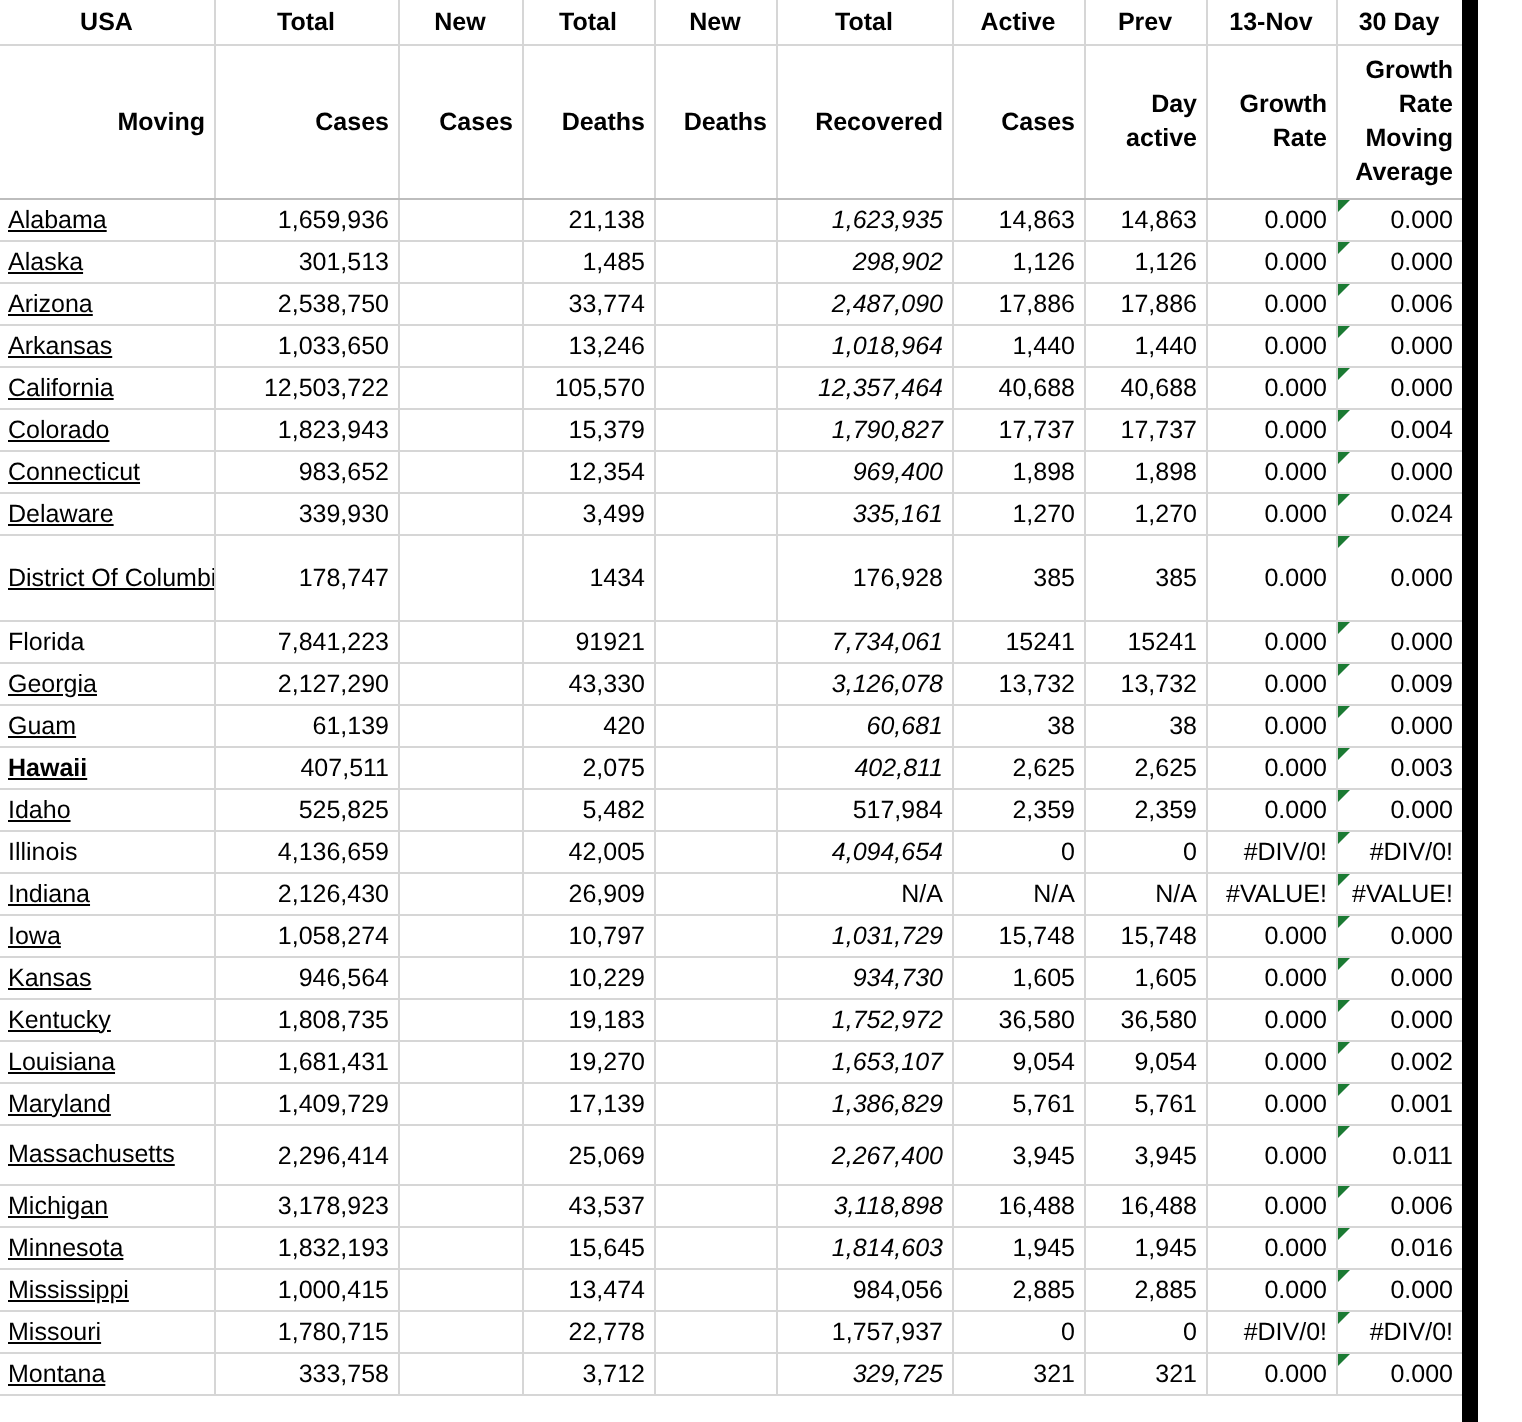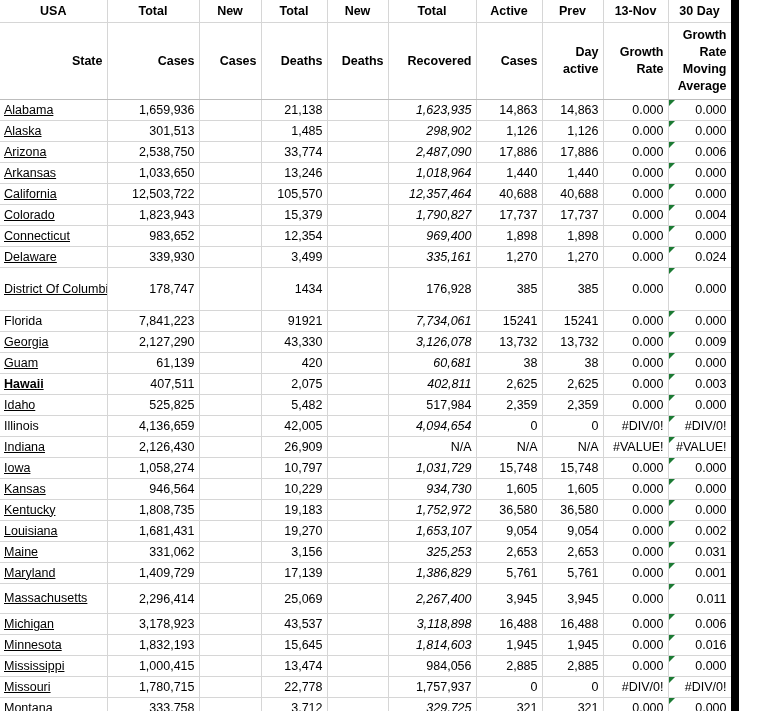--- a/index.html
+++ b/index.html
@@ -153,21 +153,21 @@
           <td>New</td>
           <td>Total</td>
           <td>New</td>
           <td>Total</td>
           <td>Active</td>
           <td>Prev</td>
           <td>13-Nov</td>
           <td>30 Day</td>
         </tr>
         <tr class="hdr-main">
-          <td>State</td>
+          <td>Moving</td>
           <td>Cases</td>
           <td>Cases</td>
           <td>Deaths</td>
           <td>Deaths</td>
           <td>Recovered</td>
           <td>Cases</td>
           <td>Day active</td>
           <td>Growth Rate</td>
           <td>Growth Rate Moving Average</td>
         </tr>
@@ -405,32 +405,20 @@
           <td class="num"></td>
           <td class="num">19,270</td>
           <td class="num"></td>
           <td class="num ital">1,653,107</td>
           <td class="num">9,054</td>
           <td class="num">9,054</td>
           <td class="rate">0.000</td>
           <td class="moving"><span class="tri"></span><span>0.002</span></td>
         </tr>
         <tr class="row">
-          <td class="state"><span class="link">Maine</span></td>
-          <td class="num">331,062</td>
-          <td class="num"></td>
-          <td class="num">3,156</td>
-          <td class="num"></td>
-          <td class="num ital">325,253</td>
-          <td class="num">2,653</td>
-          <td class="num">2,653</td>
-          <td class="rate">0.000</td>
-          <td class="moving"><span class="tri"></span><span>0.031</span></td>
-        </tr>
-        <tr class="row">
           <td class="state"><span class="link">Maryland</span></td>
           <td class="num">1,409,729</td>
           <td class="num"></td>
           <td class="num">17,139</td>
           <td class="num"></td>
           <td class="num ital">1,386,829</td>
           <td class="num">5,761</td>
           <td class="num">5,761</td>
           <td class="rate">0.000</td>
           <td class="moving"><span class="tri"></span><span>0.001</span></td>

